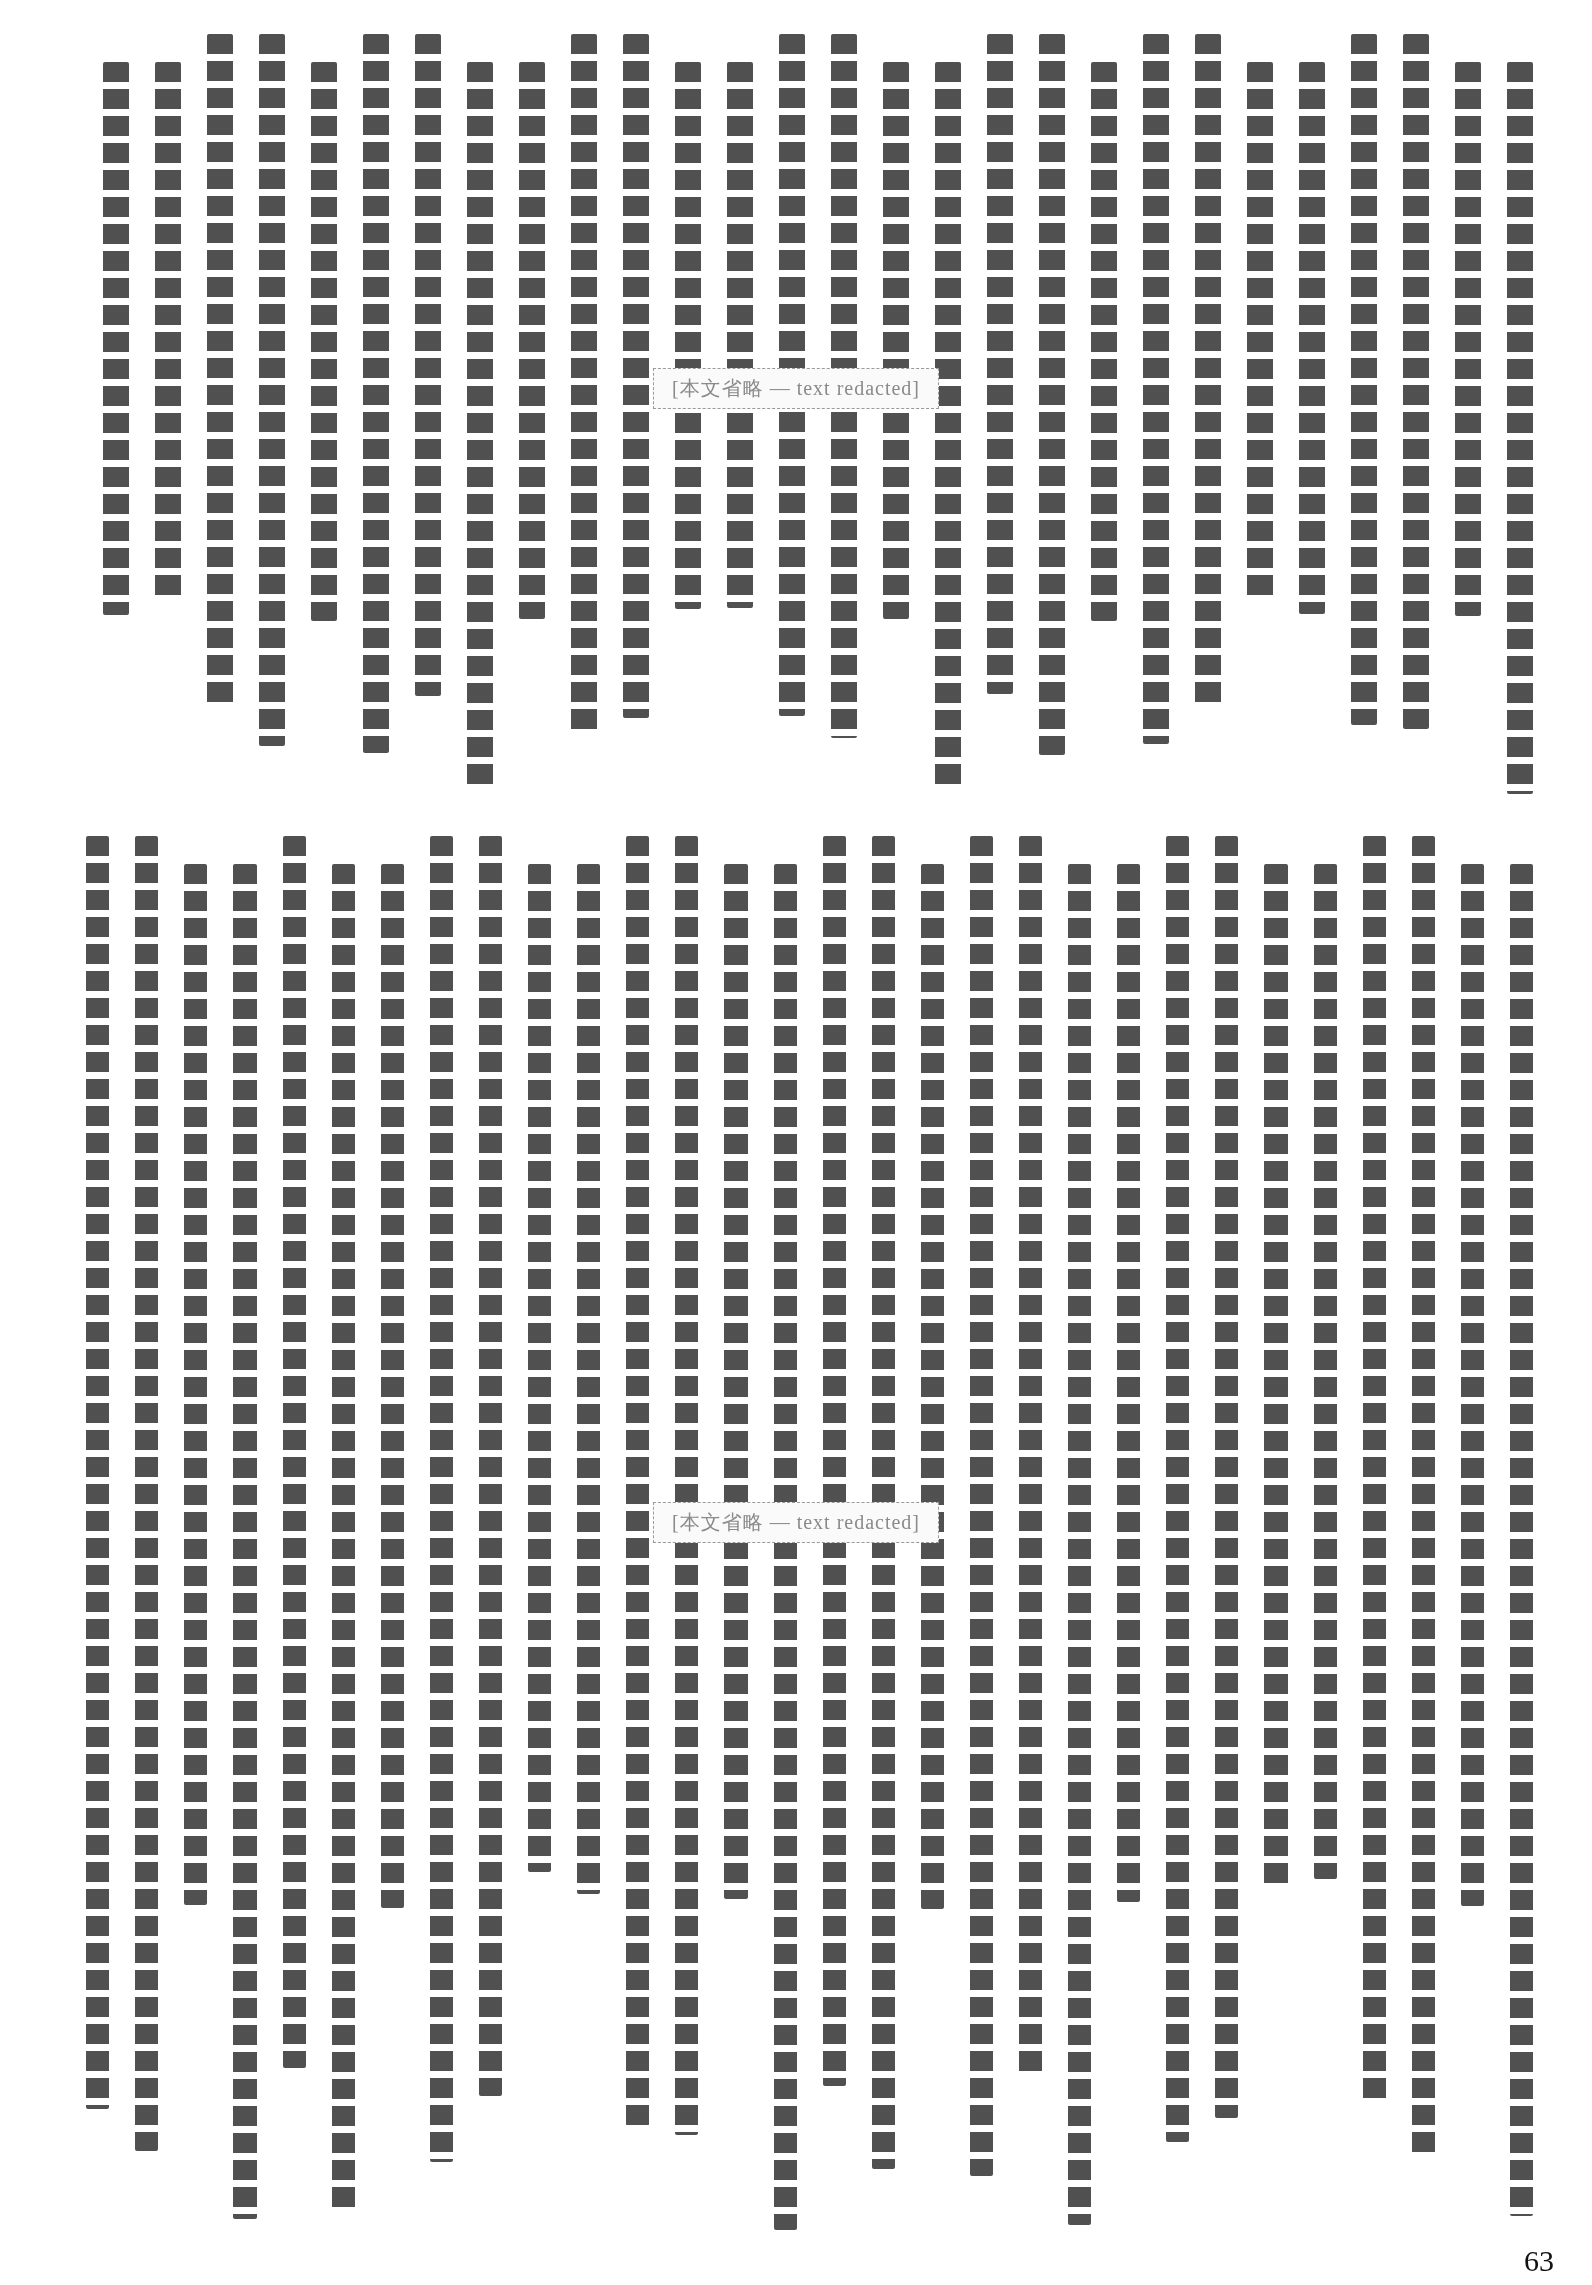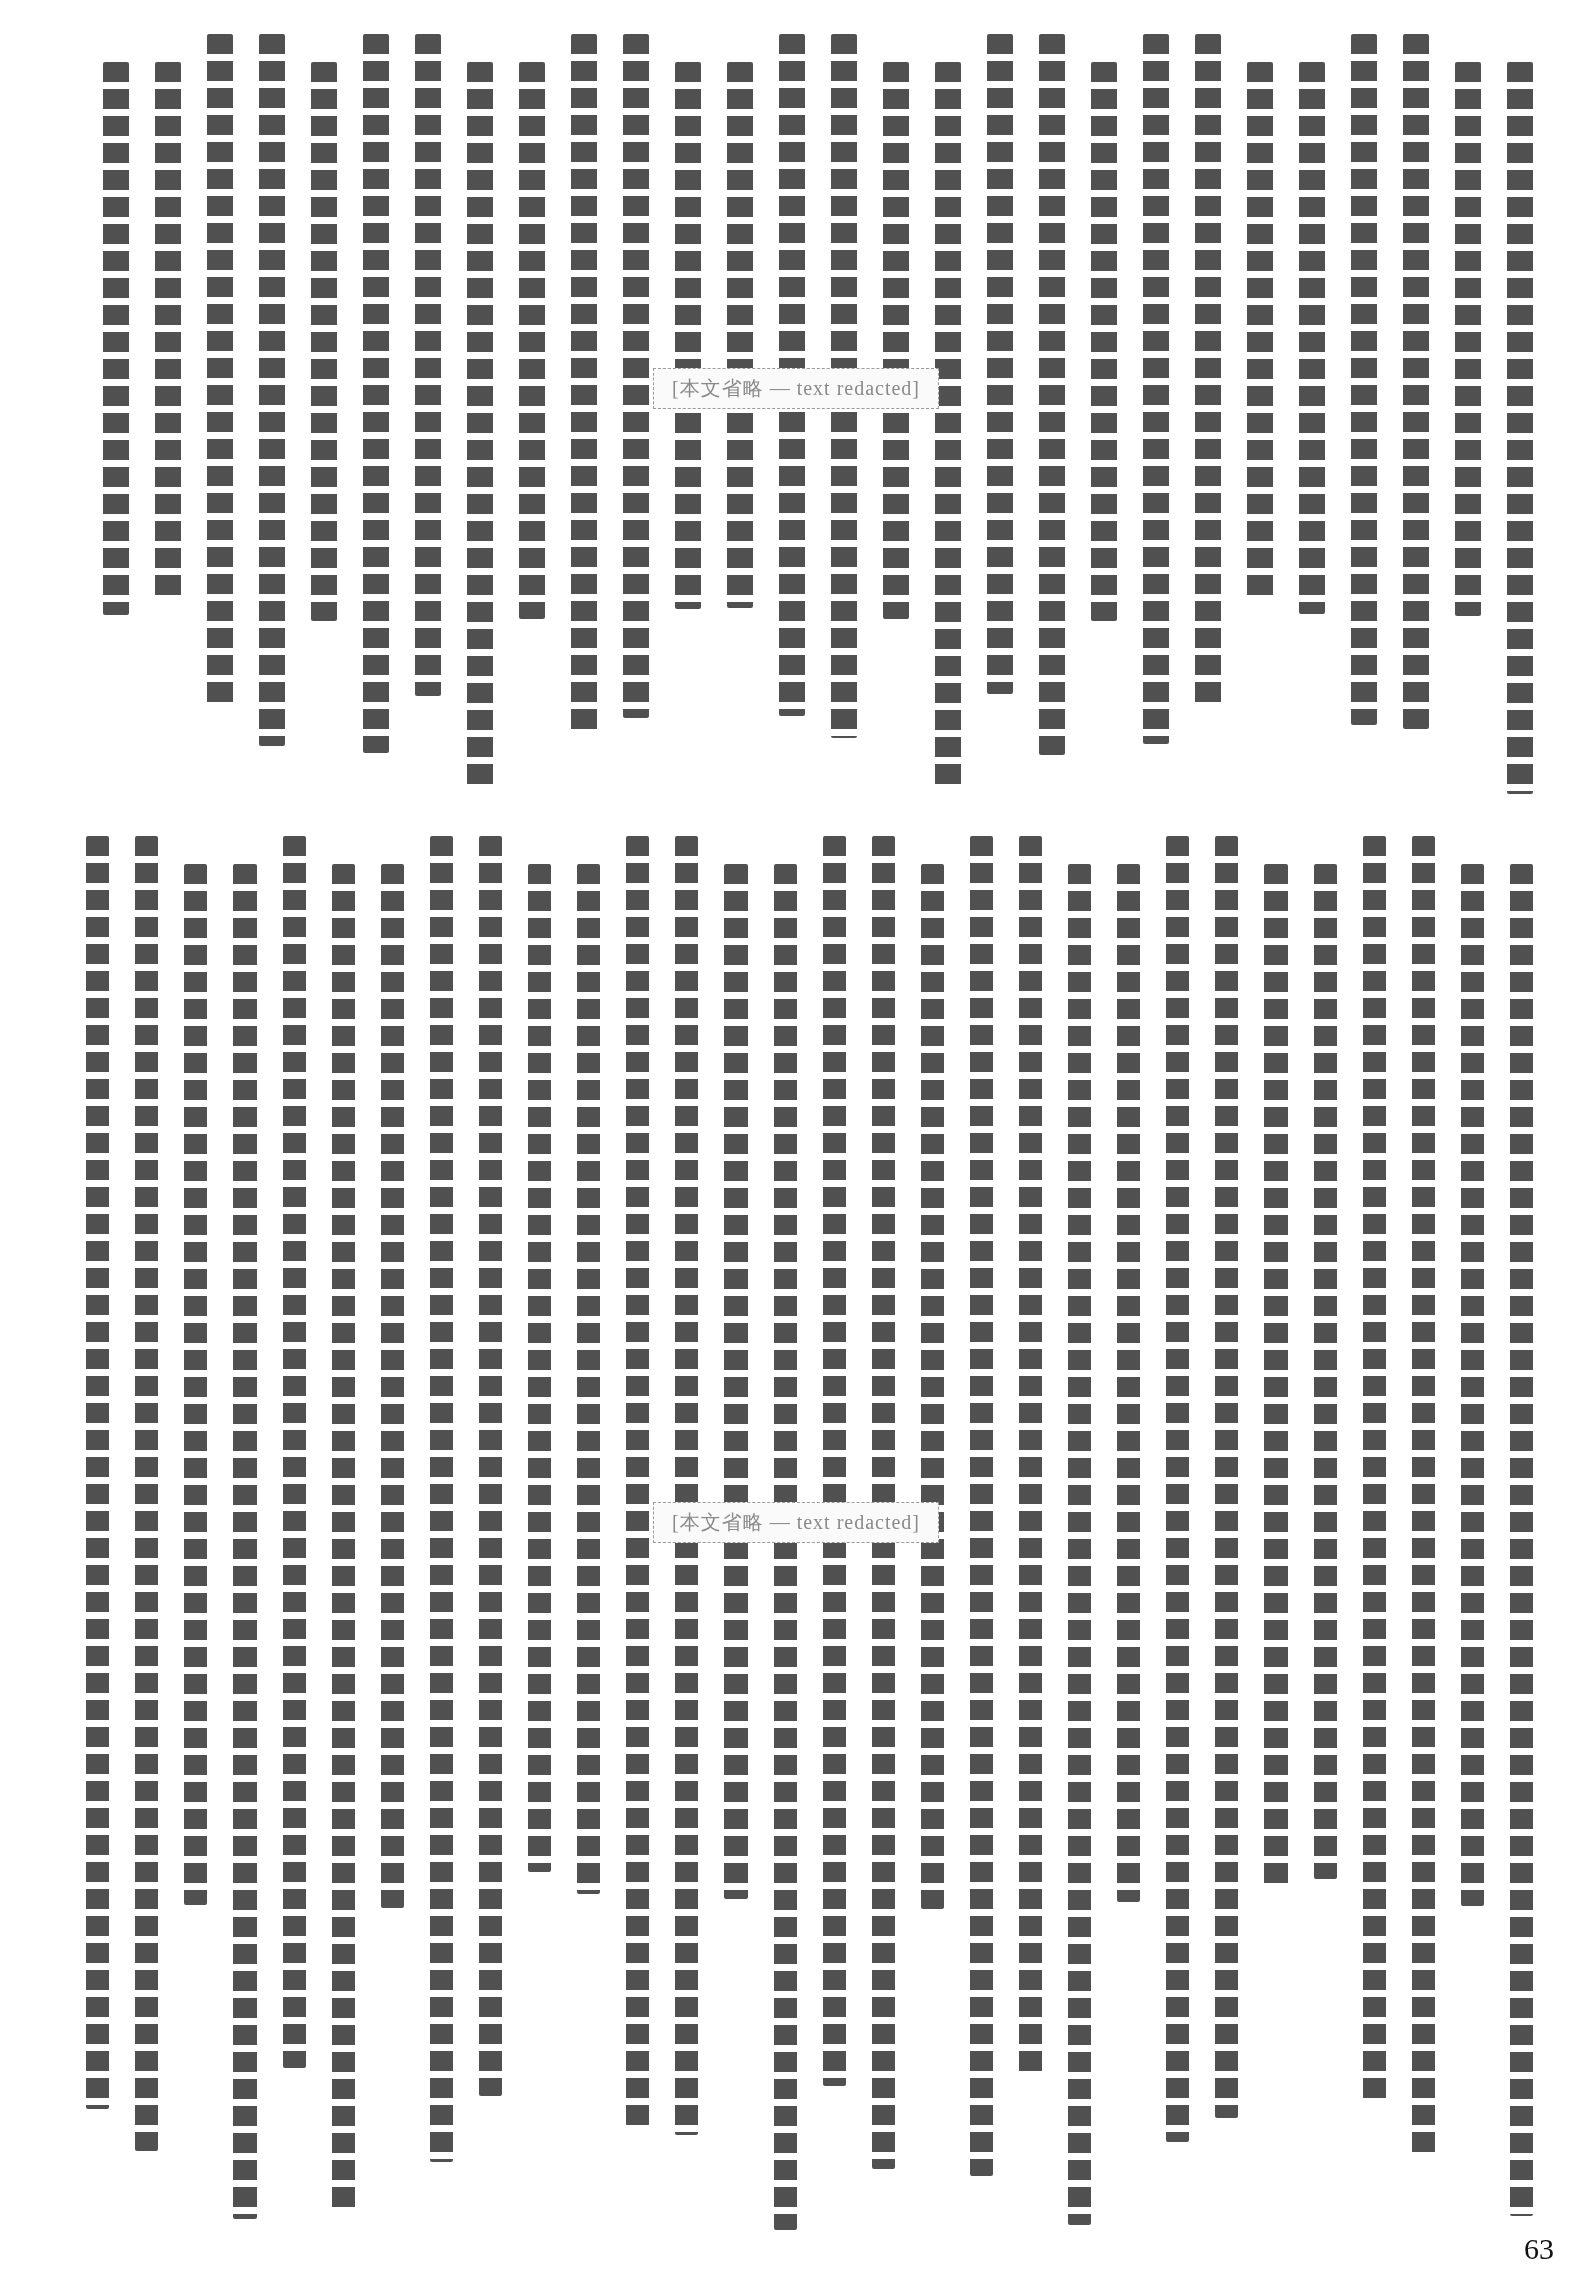--- a/index.html
+++ b/index.html
@@ -47,21 +47,21 @@
     border-radius: 0;
     color: #8a8a8a;
     background: #fafafa;
     font-size: 20px;
     letter-spacing: 1px;
     white-space: nowrap;
   }
   .page-number {
     position: absolute;
     right: 38px;
-    bottom: 20px;
+    bottom: 8px;
     font-size: 30px;
     color: #111111;
   }
 </style>
 </head>
 <body>
 
 <div class="page">
 
   <div class="text-block" id="top-block" style="left:60px; top:34px; width:1473px; height:746px;">

